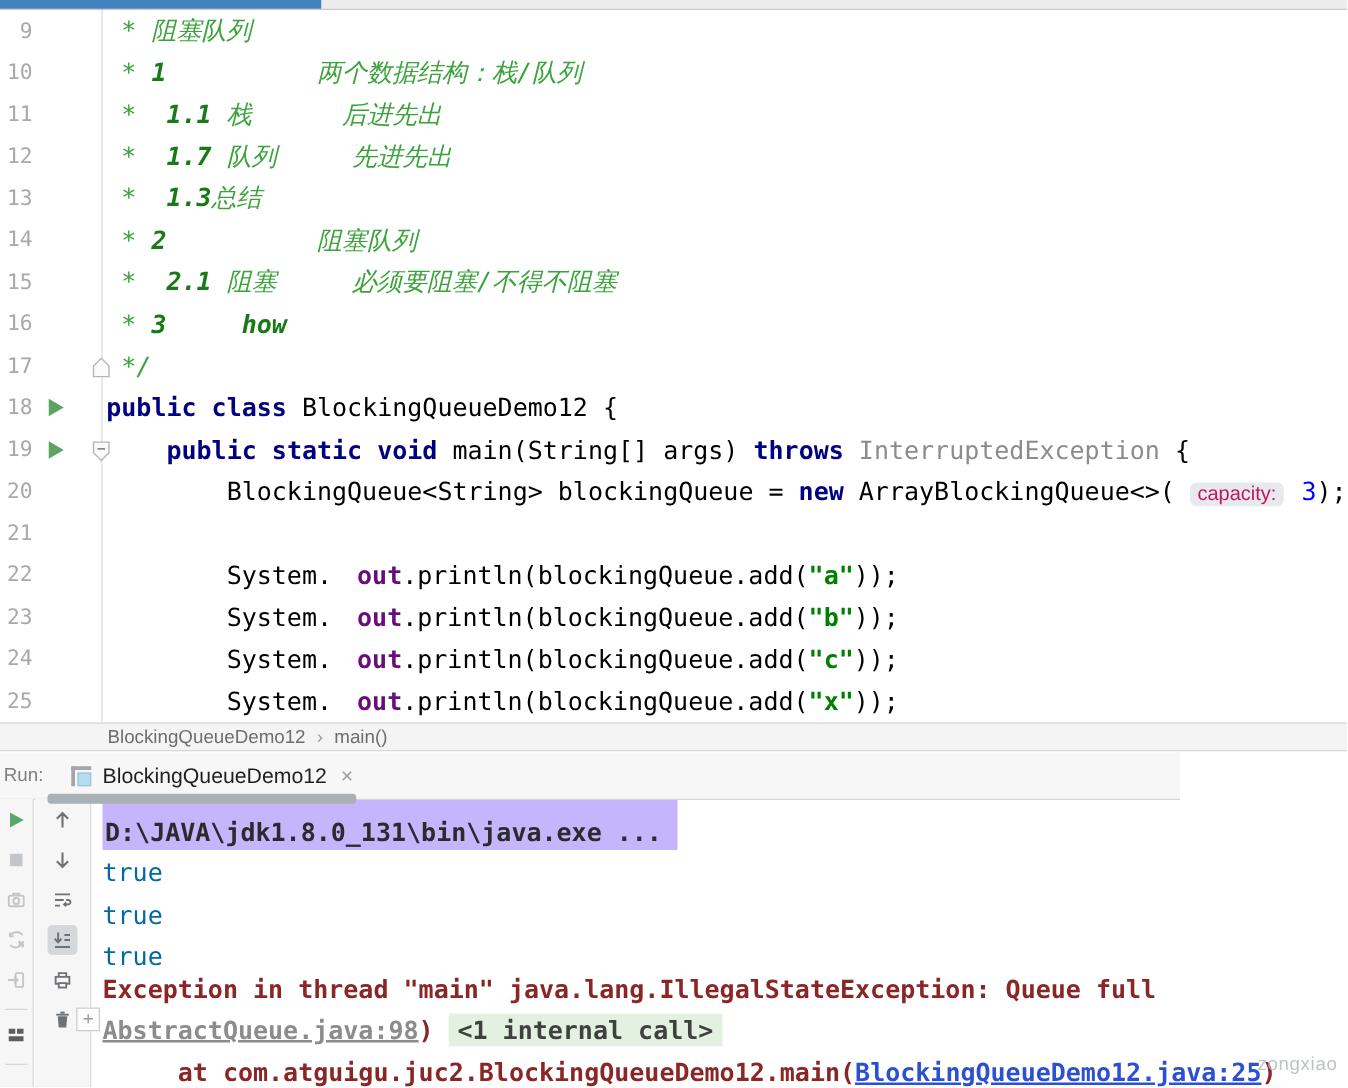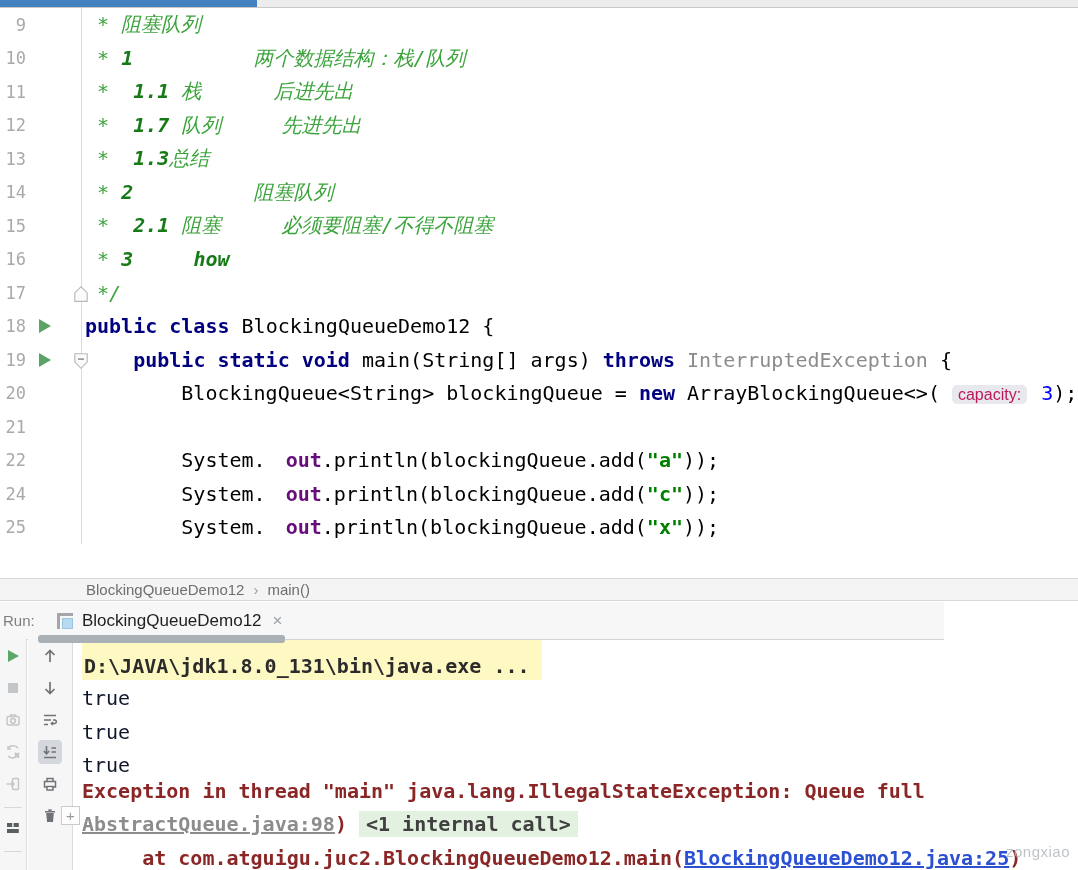--- a/index.html
+++ b/index.html
@@ -59,23 +59,23 @@
   .ticon{width:24px;height:24px;display:flex;align-items:center;justify-content:center;color:#6F7377;
          margin-bottom:8px;cursor:pointer;border-radius:4px;flex:none;}
   .ticon.dis{color:#C3C6C9;}
   .ticon.sel{background:#D4D8DC;}
   .tsep{width:18px;height:1px;background:#D8D8D8;margin:3px 0 8px 0;flex:none;}
   .more{font-size:13px;color:#6F7377;letter-spacing:1px;margin-top:6px;cursor:pointer;}
 
   .console{position:absolute;left:74px;top:640px;right:0;bottom:0;background:#fff;overflow:hidden;}
   .cline{height:33.5px;display:flex;align-items:center;white-space:pre;padding-left:8px;
          font-family:"DejaVu Sans Mono","Liberation Mono",monospace;font-size:20px;}
-  .hl{background:#fef9c3;padding:20px 12px 2px 2px;}
+  .hl{background:#c4b5fd;padding:20px 12px 2px 2px;}
   .s-path{color:#2B2B2B;font-weight:bold;}
-  .s-out{color:#0f172a;margin-top:16px;}
+  .s-out{color:#0369a1;margin-top:16px;}
   .s-err{color:#8B2626;font-weight:bold;}
   .s-lg{color:#8C8C8C;font-weight:bold;text-decoration:underline;cursor:pointer;}
   .s-lb{color:#2C50D2;font-weight:bold;text-decoration:underline;cursor:pointer;}
   .s-ic{color:#404040;font-weight:bold;background:#E3F1E0;padding:1px 7px;}
 
   .hscroll{position:absolute;left:38px;top:635px;width:247px;height:8px;background:#A9B0B6;border-radius:3px;cursor:pointer;z-index:4;}
   .foldplus{position:absolute;left:61px;top:806px;width:19px;height:19px;border:1px solid #CBCBCB;background:#FDFDFD;
             color:#9A9A9A;font-size:15px;line-height:18px;text-align:center;box-sizing:border-box;cursor:pointer;z-index:4;}
   .watermark{position:absolute;right:8px;top:843px;font-size:15px;color:rgba(178,184,189,0.85);z-index:5;
              font-family:"Liberation Sans",sans-serif;letter-spacing:.5px;}
@@ -102,20 +102,21 @@
               <path d="M8 1.5 L13.5 7 V14.5 H2.5 V7 Z" fill="#FBFBFB" stroke="#B6B6B6"></path>
             </svg></span></span><span class="code"><span class="s-c"> */</span></span></div>
       <div class="eline"><span class="lnum">18</span><span class="gut"><span class="runarrow"></span></span><span class="code"><span class="s-k">public class </span><span class="s-p">BlockingQueueDemo12 {</span></span></div>
       <div class="eline"><span class="lnum">19</span><span class="gut"><span class="runarrow"></span><span class="foldmark"><svg width="18" height="18" viewBox="0 0 16 16">
               <path d="M2.5 1.5 H13.5 V9 L8 14.5 L2.5 9 Z" fill="#FBFBFB" stroke="#B6B6B6"></path>
               <path d="M5.3 6.3 H10.7" stroke="#8A8A8A" stroke-width="1.3"></path>
             </svg></span></span><span class="code"><span class="s-p">    </span><span class="s-k">public static void </span><span class="s-p">main(String[] args) </span><span class="s-k">throws </span><span class="s-g">InterruptedException </span><span class="s-p">{</span></span></div>
       <div class="eline"><span class="lnum">20</span><span class="gut"></span><span class="code"><span class="s-p">        BlockingQueue&lt;String&gt; blockingQueue = </span><span class="s-k">new</span><span class="s-p"> ArrayBlockingQueue&lt;&gt;( </span><span class="s-h">capacity:</span><span class="s-p"> </span><span class="s-n">3</span><span class="s-p">);</span></span></div>
       <div class="eline"><span class="lnum">21</span><span class="gut"></span><span class="code"></span></div>
       <div class="eline"><span class="lnum">22</span><span class="gut"></span><span class="code"><span class="s-p">        System.</span><span class="s-f">out</span><span class="s-p">.println(blockingQueue.add(</span><span class="s-str">"a"</span><span class="s-p">));</span></span></div>
+      <div class="eline"><span class="lnum">23</span><span class="gut"></span><span class="code"><span class="s-p">        System.</span><span class="s-f">out</span><span class="s-p">.println(blockingQueue.add(</span><span class="s-str">"b"</span><span class="s-p">));</span></span></div>
       <div class="eline"><span class="lnum">24</span><span class="gut"></span><span class="code"><span class="s-p">        System.</span><span class="s-f">out</span><span class="s-p">.println(blockingQueue.add(</span><span class="s-str">"c"</span><span class="s-p">));</span></span></div>
       <div class="eline"><span class="lnum">25</span><span class="gut"></span><span class="code"><span class="s-p">        System.</span><span class="s-f">out</span><span class="s-p">.println(blockingQueue.add(</span><span class="s-str">"x"</span><span class="s-p">));</span></span></div>
     </div>
 
   <div class="crumbbar">
     <span class="crumb">BlockingQueueDemo12</span>
     <span class="sep">›</span>
     <span class="crumb">main()</span>
   </div>
 

